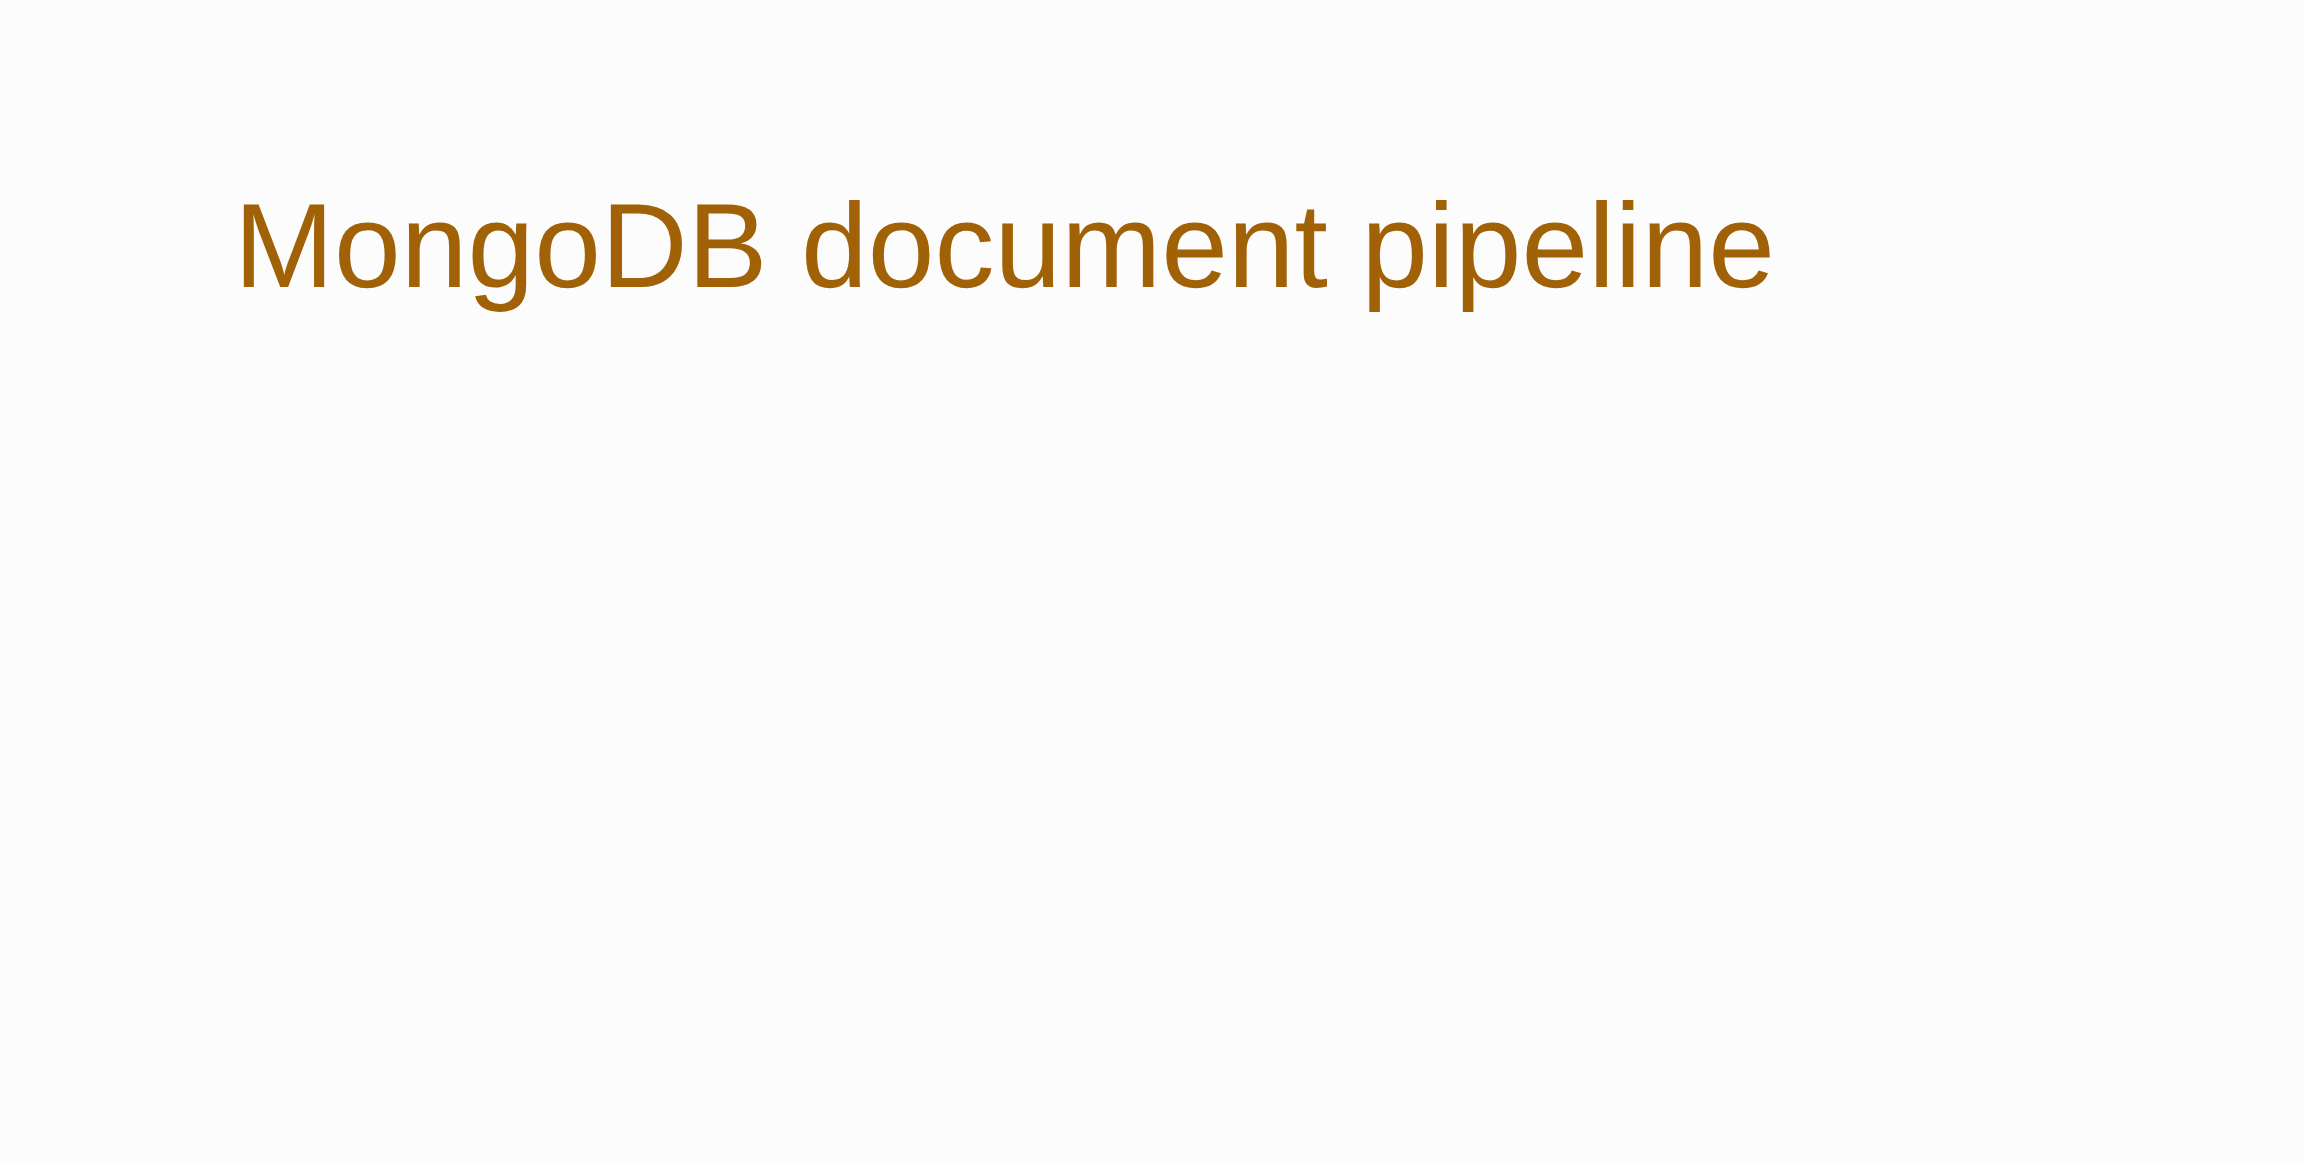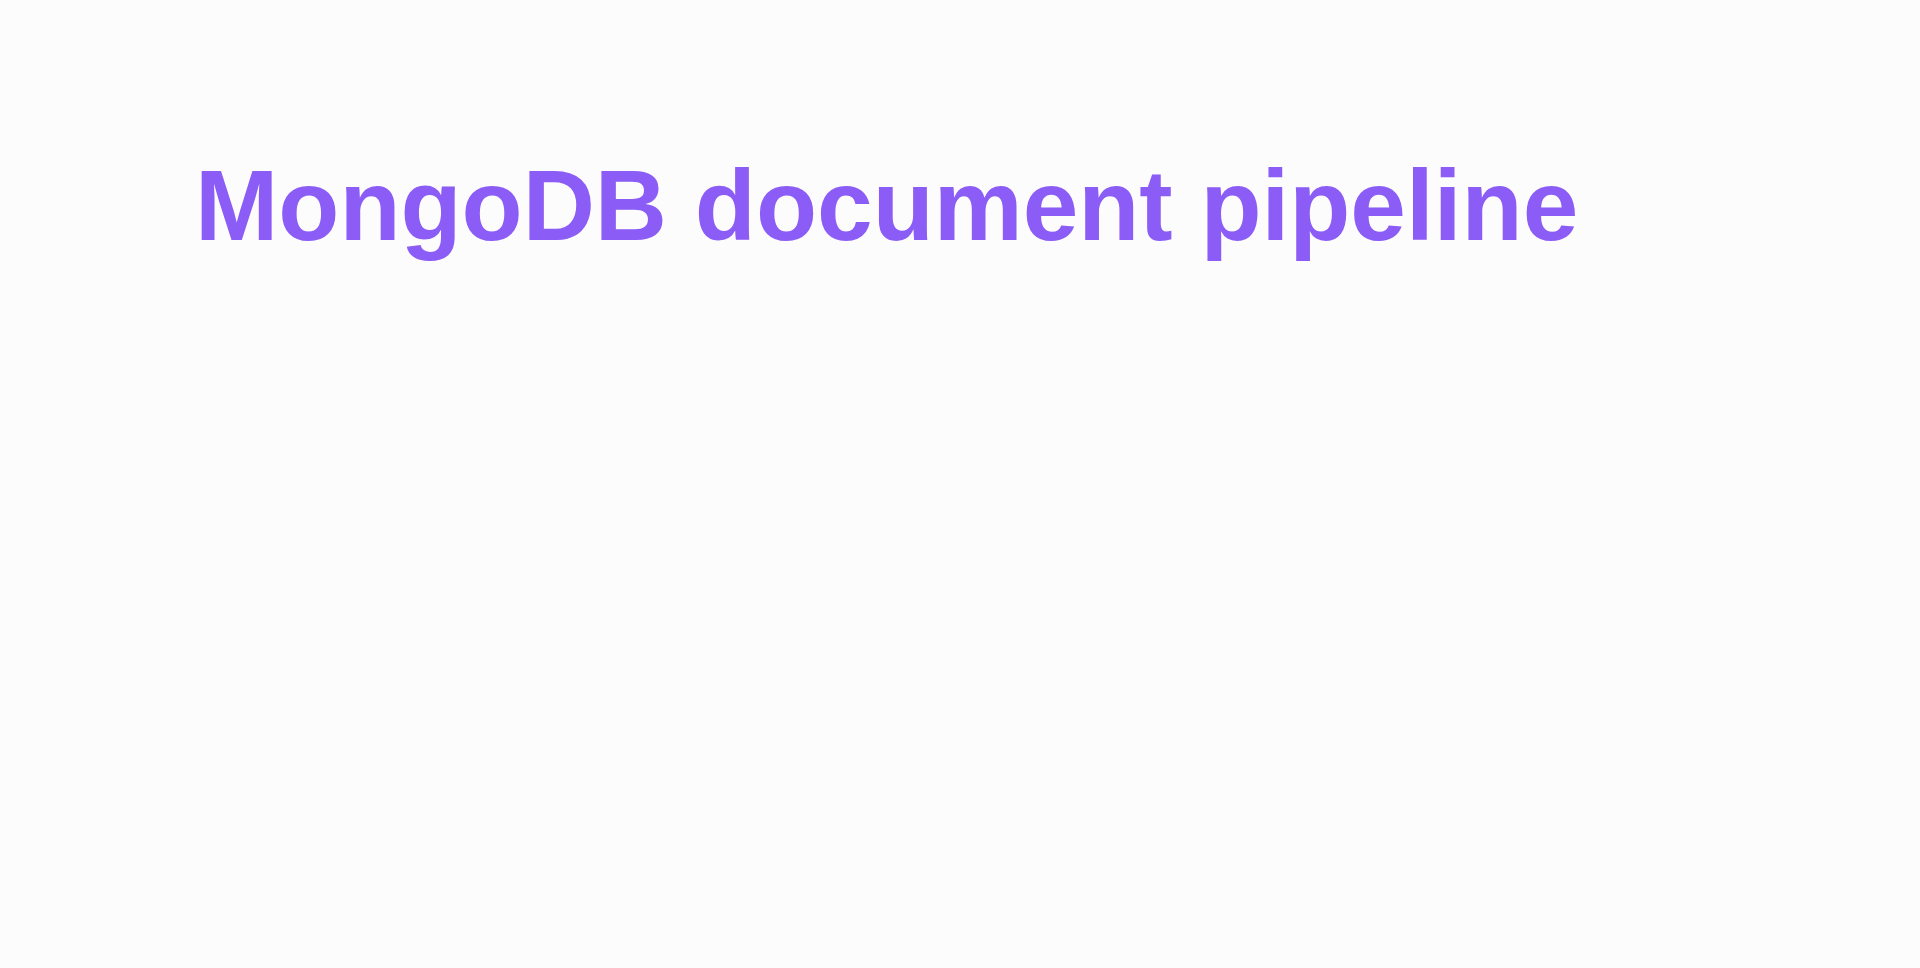--- a/index.html
+++ b/index.html
@@ -12,21 +12,21 @@
       height: 968px;
       background-color: #fcfcfc;
       font-family: Arial, Helvetica, sans-serif;
       position: relative;
     }
     .slide-title {
       position: absolute;
       top: 145px;
       left: 195px;
       font-size: 100px;
-      font-weight: 700;
-      color: #8b5cf6;
+      font-weight: 400;
+      color: #a16207;
       line-height: 1.2;
     }
   </style>
 </head>
 <body>
 
 <h1 class="slide-title">MongoDB document pipeline</h1>
 
 </body></html>

